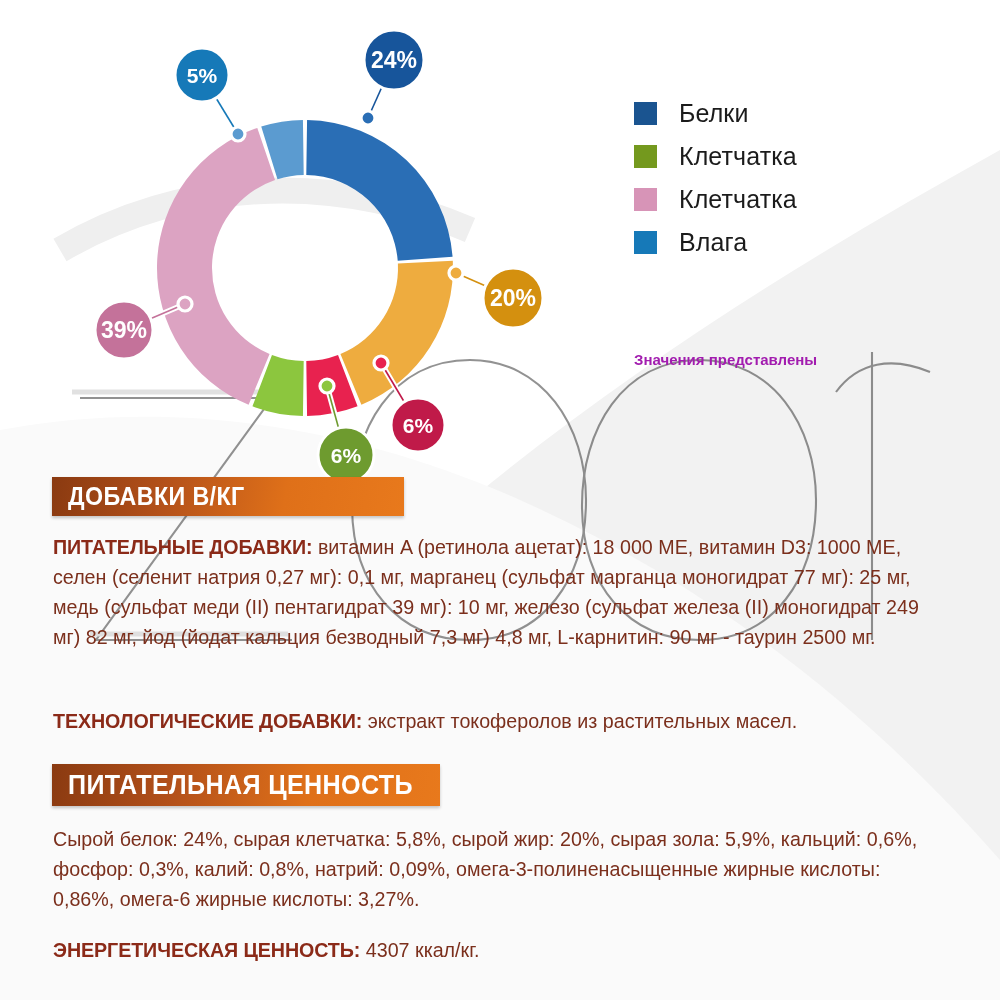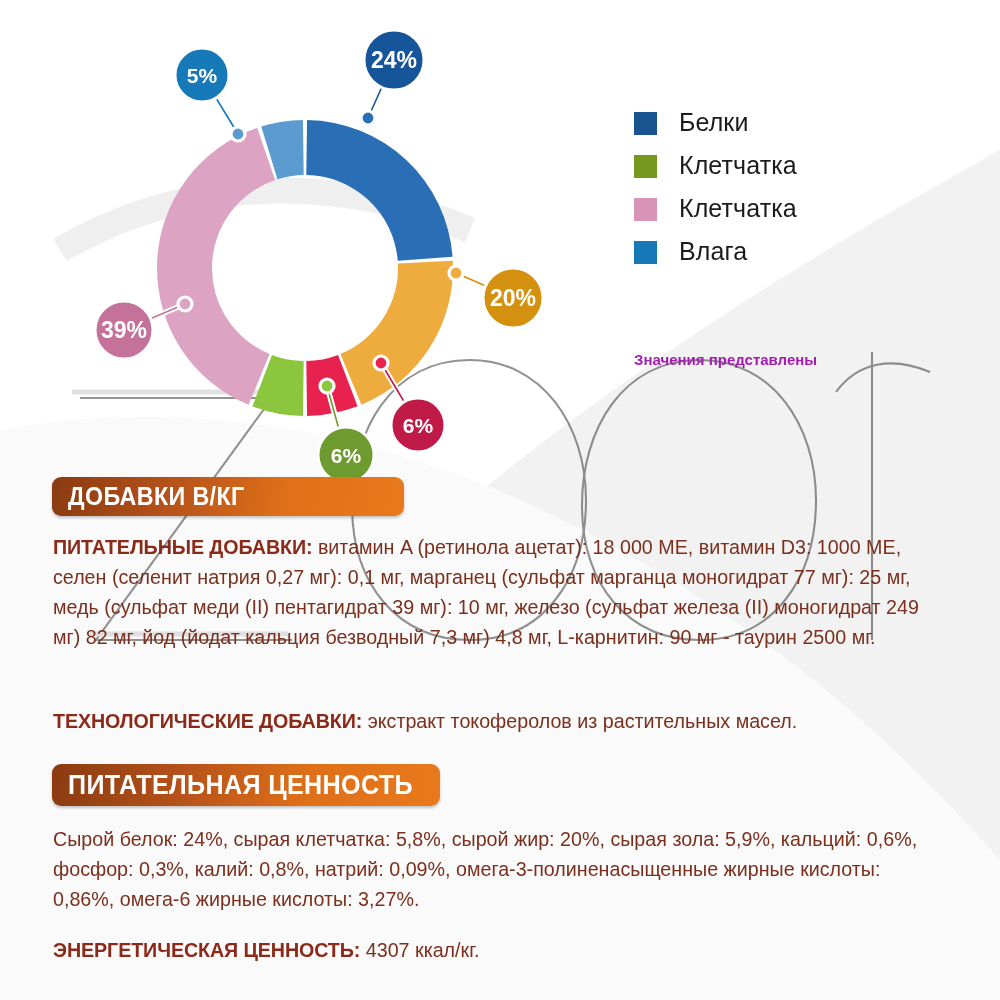--- a/index.html
+++ b/index.html
@@ -13,30 +13,30 @@
 
   
   .bg-layer{position:absolute;inset:0;pointer-events:none;}
 
   
   .chart-wrap{position:absolute;left:0;top:0;width:620px;height:500px;margin-top:8px;}
   .chart-svg{position:absolute;left:0;top:0;}
 
   
   .legend{position:absolute;left:634px;top:92px;width:330px;}
-  .legend-row{display:flex;align-items:flex-end;height:43px;}
+  .legend-row{display:flex;align-items:center;height:43px;}
   .legend-swatch{width:23px;height:23px;flex:0 0 23px;}
   .legend-label{margin-left:22px;font-size:25px;color:#1b1b1b;letter-spacing:.1px;line-height:1;}
   .legend-note{position:absolute;left:634px;top:350px;width:340px;
      font-size:15px;font-weight:bold;color:#a21caf;line-height:1.35;}
 
   
   .banner{position:absolute;display:flex;align-items:center;
      background:linear-gradient(100deg,#8a3a11 0%,#b4511a 32%,#df7019 66%,#e8791c 100%);
-     box-shadow:0 2px 3px rgba(0,0,0,.22);border-radius:9px;}
+     box-shadow:0 2px 3px rgba(0,0,0,.22);}
   .banner-text{color:#ffffff;font-weight:bold;letter-spacing:.4px;
      font-family:"Liberation Sans", sans-serif;
      transform:scaleX(.93);transform-origin:left center;}
   #banner-1{left:52px;top:477px;width:352px;height:39px;}
   #banner-1 .banner-text{font-size:25px;margin-left:16px;}
   #banner-2{left:52px;top:764px;width:388px;height:42px;}
   #banner-2 .banner-text{font-size:27px;margin-left:16px;}
 
   
   .body-text{position:absolute;color:#7b2f1c;font-size:20.5px;line-height:1.47;

